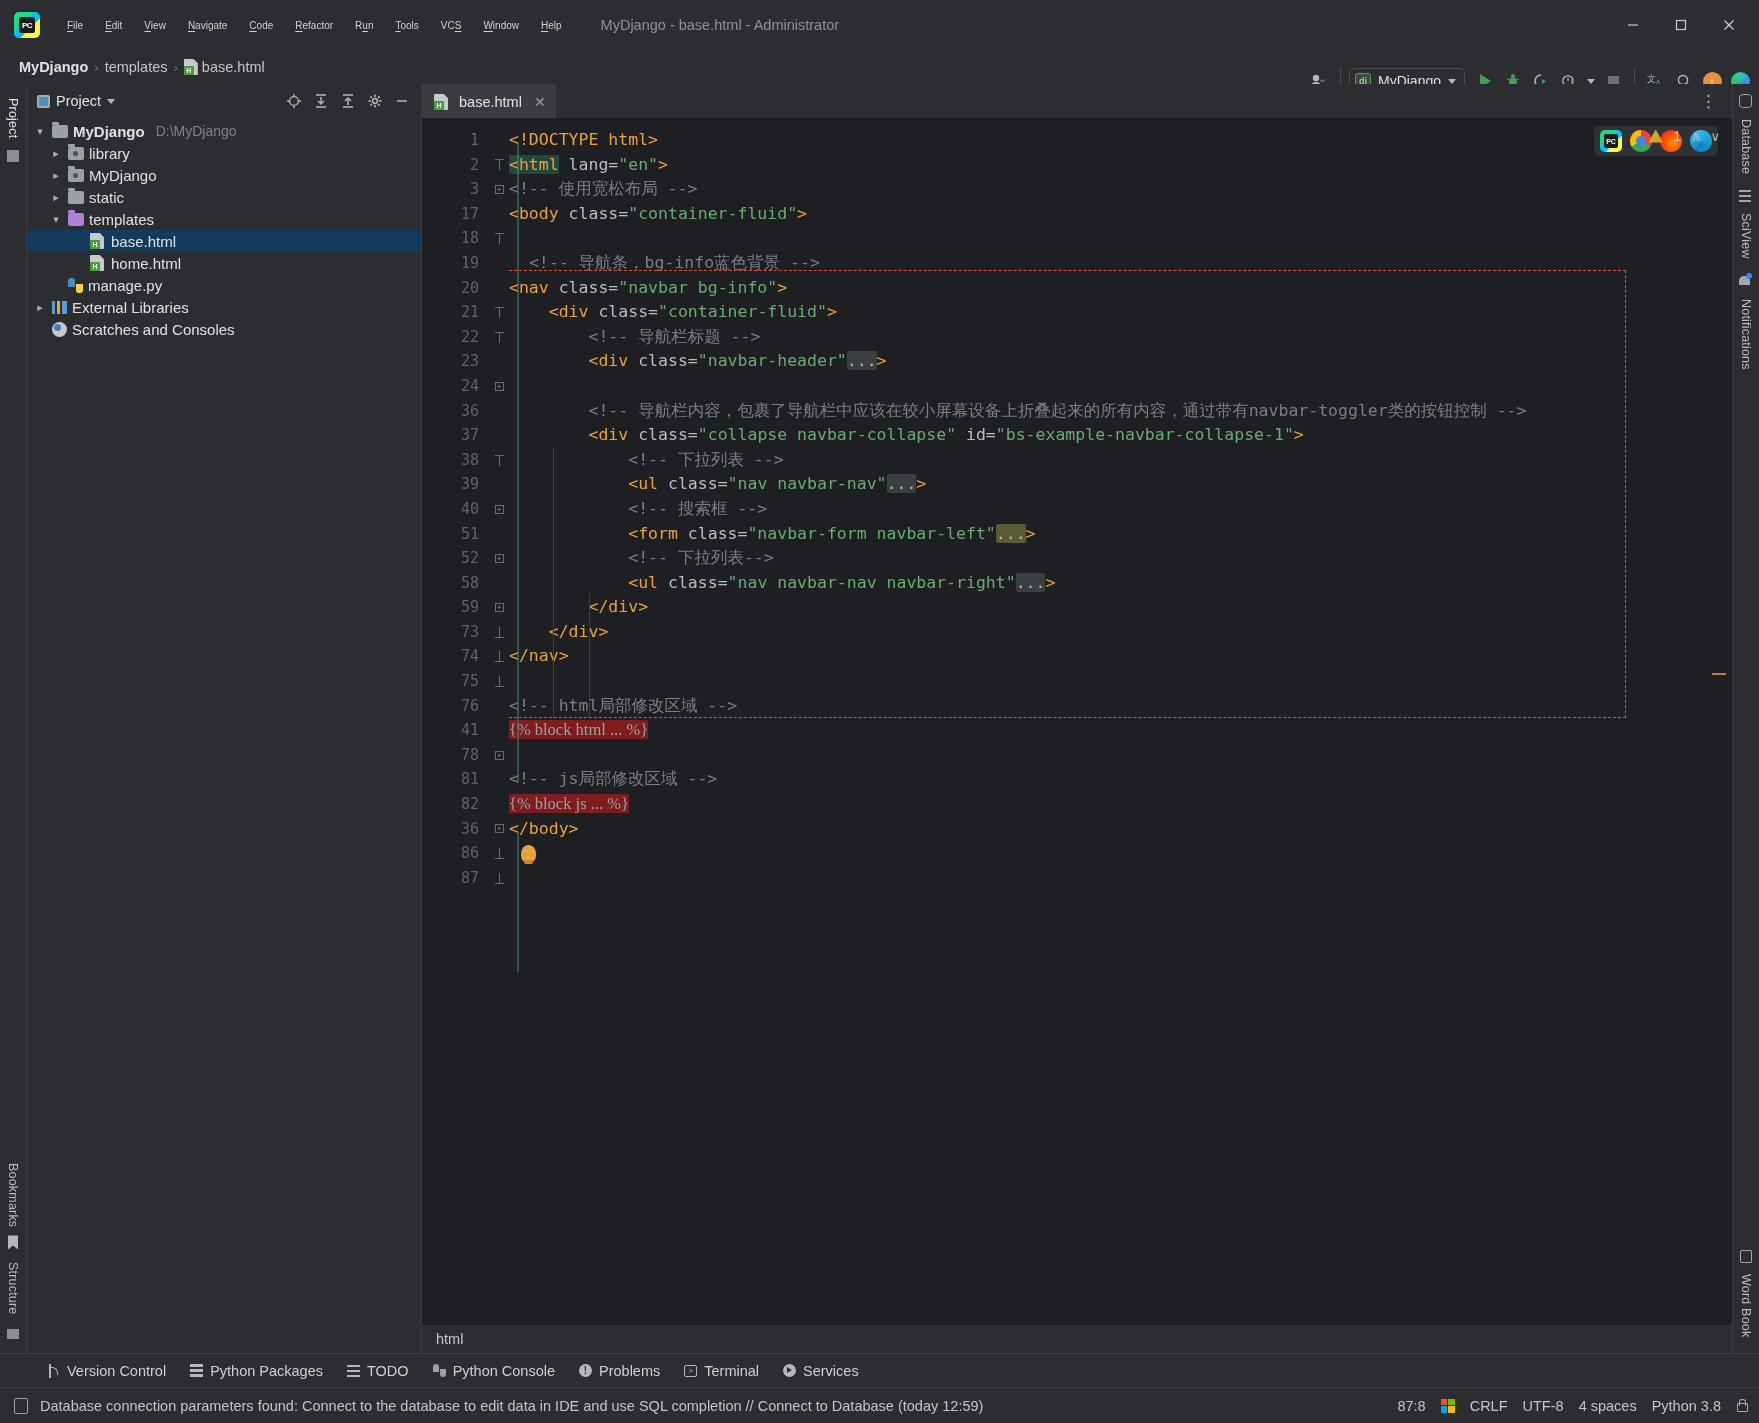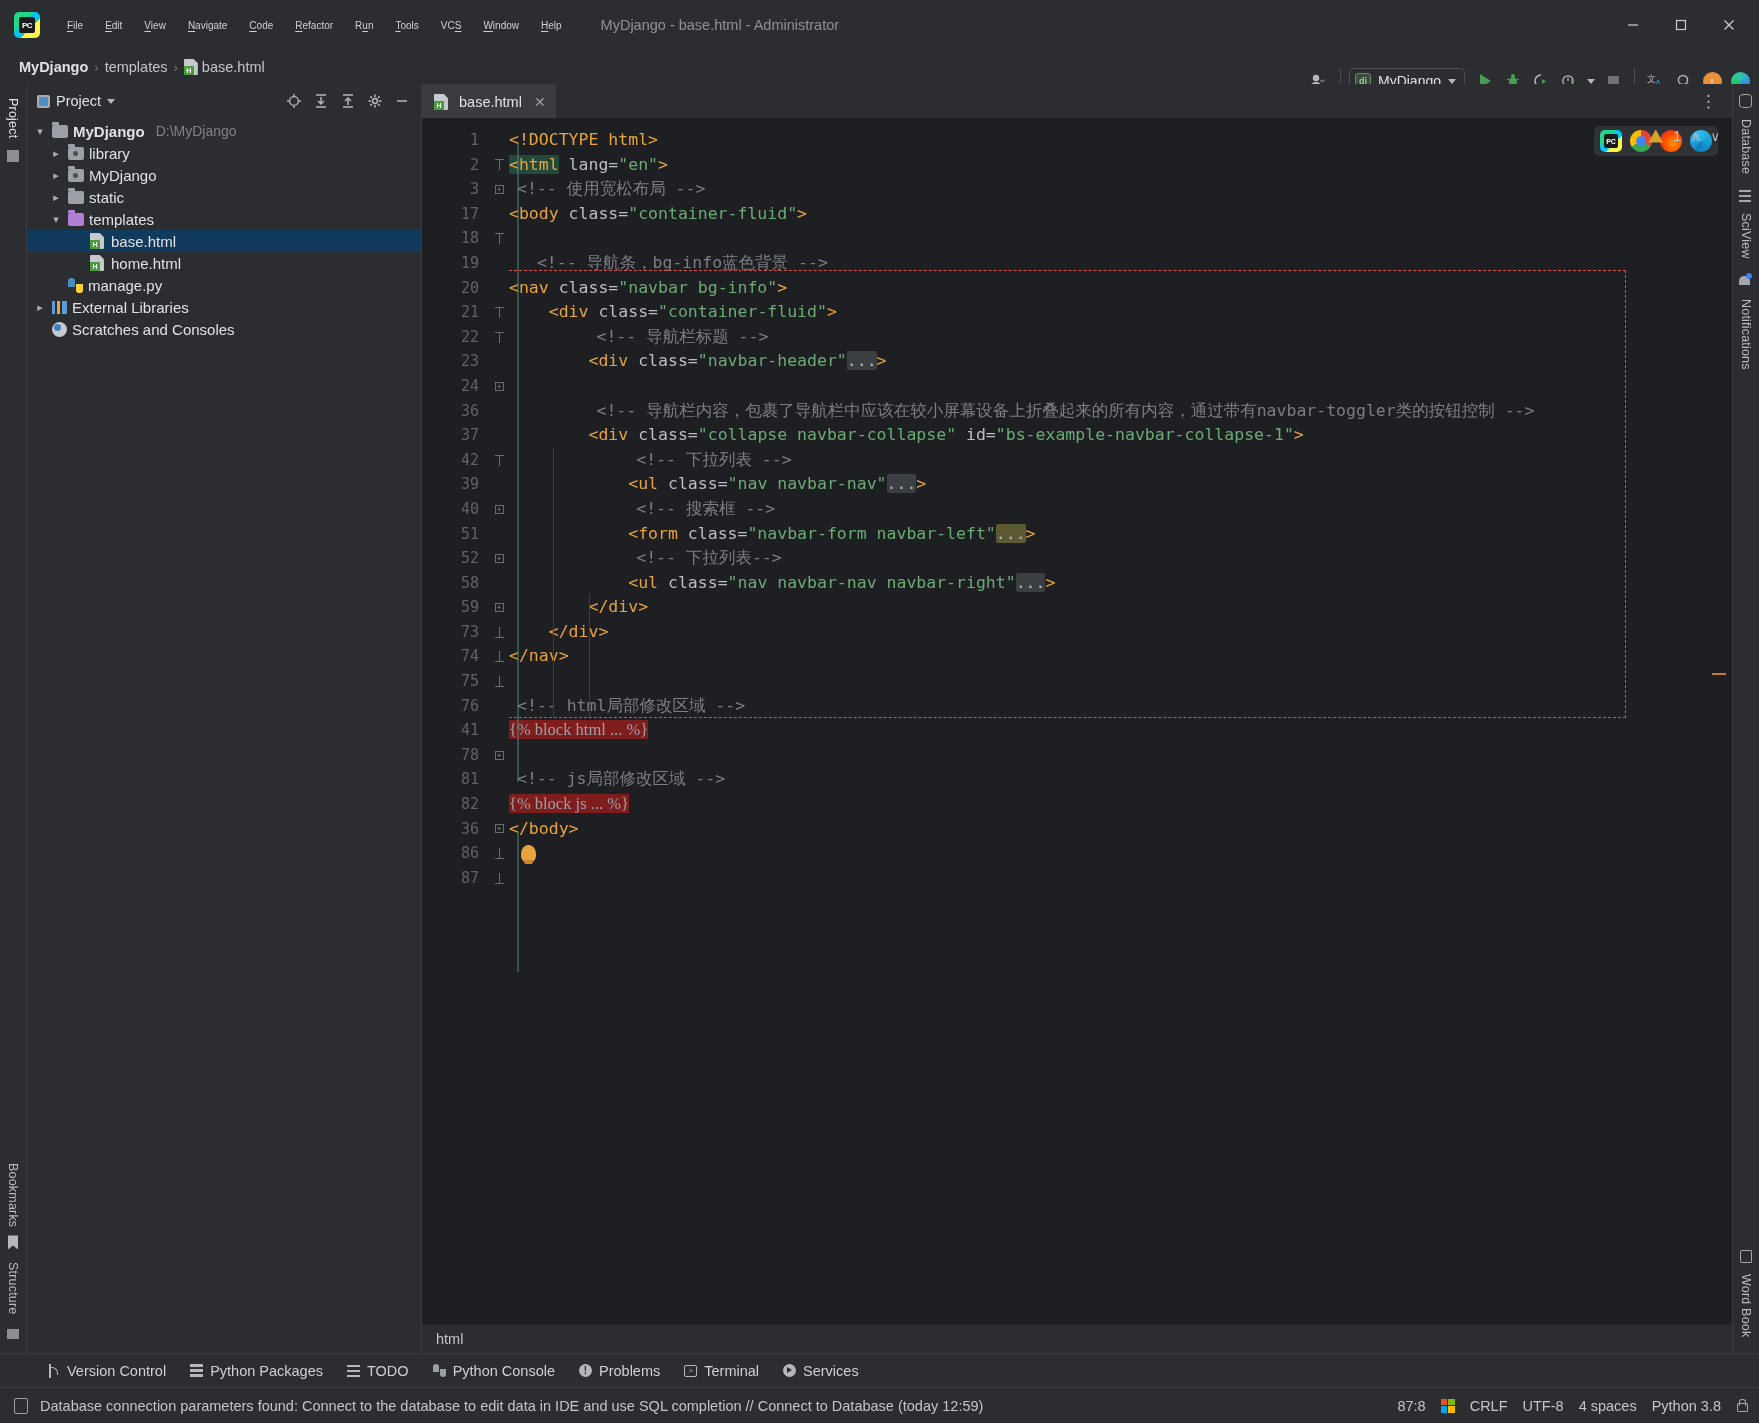--- a/index.html
+++ b/index.html
@@ -139,21 +139,21 @@
   .fold .mark{width:9px;height:11px;position:relative;}
   .fold .mark::before{content:"";position:absolute;left:0;top:0;width:9px;height:1px;background:#6a6d70;}
   .fold .mark::after{content:"";position:absolute;left:4px;top:0;width:1px;height:11px;background:#6a6d70;}
   .fold .mark.down::before{top:0;} 
   .fold .mark.up::before{top:10px;}
   .codecol{flex:1 1 auto;padding-top:10px;position:relative;min-width:0;overflow:hidden;}
   .line{
     height:24.6px;line-height:24.6px;white-space:pre;
     font-family:"DejaVu Sans Mono",monospace;font-size:16.5px;letter-spacing:0px;
   }
-  .tag{color:#e8a33d;} .attr{color:#bcbec4;} .val{color:#6aab73;} .cmt{color:#7a7e85;margin-left:8px;}
+  .tag{color:#e8a33d;} .attr{color:#bcbec4;} .val{color:#6aab73;} .cmt{color:#7a7e85;}
   .ell{background:#3c3f41;color:#b4b7bb;border-radius:2px;}
   .ell.olive{background:#5c5a33;}
   .hl{background:#214a3c;}
   .hl2{background:#2f4f3f;}
   .blockhl{background:#7f1d1d;color:#9aa0a6;font-family:Liberation Serif, serif;}
   .indentguide{position:absolute;width:1px;background:#3c3f41;}
   .vline-teal{position:absolute;width:2px;background:#4a7f72;}
   .redbox{position:absolute;border:1px dashed #e04b4b;pointer-events:none;}
 
   
@@ -508,21 +508,21 @@
             <div class="gnum">17</div>
             <div class="gnum">18</div>
             <div class="gnum">19</div>
             <div class="gnum">20</div>
             <div class="gnum">21</div>
             <div class="gnum">22</div>
             <div class="gnum">23</div>
             <div class="gnum">24</div>
             <div class="gnum">36</div>
             <div class="gnum">37</div>
-            <div class="gnum">42</div>
+            <div class="gnum">38</div>
             <div class="gnum">39</div>
             <div class="gnum">40</div>
             <div class="gnum">51</div>
             <div class="gnum">52</div>
             <div class="gnum">58</div>
             <div class="gnum">59</div>
             <div class="gnum">73</div>
             <div class="gnum">74</div>
             <div class="gnum">75</div>
             <div class="gnum">76</div>

